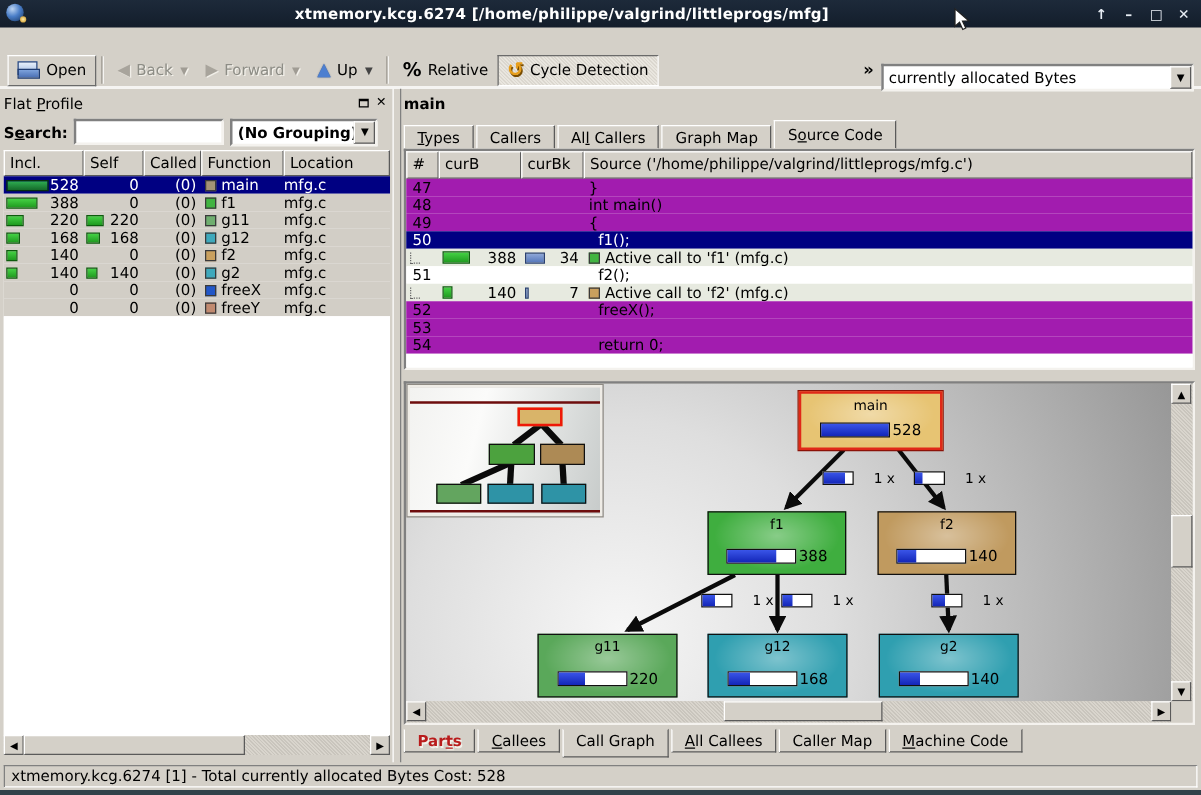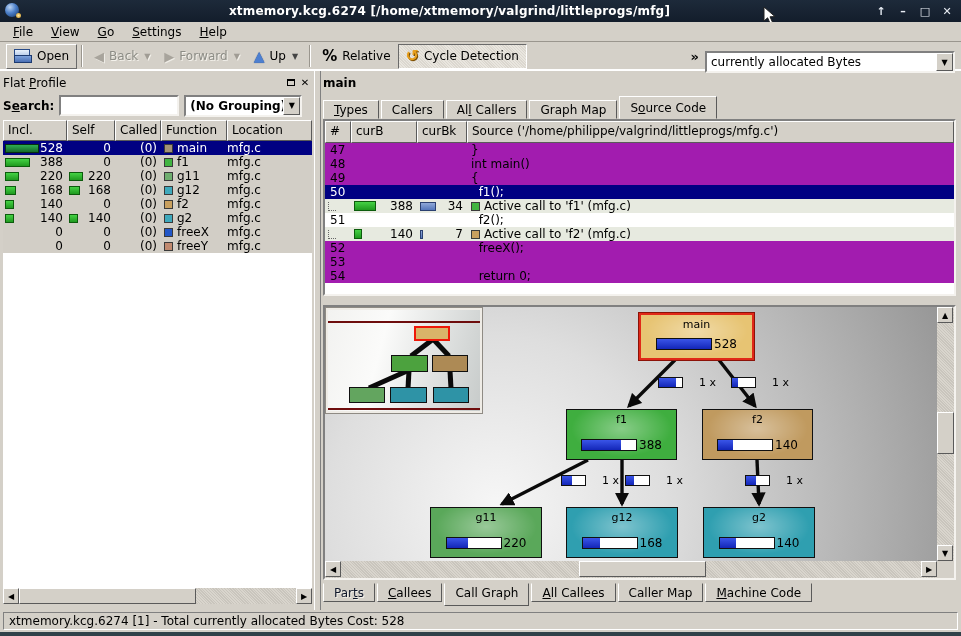--- a/index.html
+++ b/index.html
@@ -76,21 +76,21 @@
   .sbtn { width:16px; height:16px; background:#d4d0c8; border:1px solid; border-color:#fff #5a5a5a #5a5a5a #fff; display:flex; align-items:center; justify-content:center; font-size:8px; flex:none; }
   .strack { flex:1; position:relative; }
   .sthumb { position:absolute; top:0; height:16px; background:#d4d0c8; border:1px solid; border-color:#fff #5a5a5a #5a5a5a #fff; }
 
   
   #detail-title { position:absolute; left:2px; top:5px; font-weight:bold; }
   .tabbar { position:absolute; left:2px; display:flex; align-items:flex-end; height:23px; }
   #top-tabs { top:25px; }
   .tab { height:19px; padding:2px 10px 0; background:#d4d0c8; border:1px solid; border-color:#fff #5a5a5a transparent #fff; margin-right:2px; white-space:nowrap; }
   .tab.active { height:23px; padding-top:4px; font-weight:normal; border-bottom:1px solid #d4d0c8; position:relative; z-index:2; }
-  .tab.disabled { color:#0f172a; text-shadow:1px 1px 0 #f2f0ea; }
+  .tab.disabled { color:#b91c1c; text-shadow:1px 1px 0 #f2f0ea;font-weight:bold; }
   .tab u { text-decoration:underline; }
 
   #source-view { position:absolute; left:2px; top:48px; right:2px; height:177px; background:#fff; display:flex; flex-direction:column; border:2px solid; border-color:#808080 #f4f2ee #f4f2ee #808080; }
   #src-header { display:flex; height:22px; flex:none; }
   .src-c0{width:26px;} .src-c1{width:66px;} .src-c2{width:50px;} .src-c3{flex:1;}
   .src-row { display:flex; height:14px; background:#a21caf; align-items:center; flex:none; }
   .src-row.white { background:#fff; }
   .src-row.callrow { background:#e7eae0; }
   .src-row.sel { background:#000082; color:#fff; }
   .src-row .cell { display:flex; align-items:center; height:100%; overflow:hidden; }
@@ -142,47 +142,40 @@
 </head>
 <body>
 
 <div id="app">
 
   <div id="titlebar">
     <div id="app-icon">
       <div class="orb"></div>
       <div class="spark"></div>
     </div>
-    <div id="title-text">xtmemory.kcg.6274 [/home/xtmemory/valgrind/littleprogs/mfg]</div>
+    <div id="title-text">xtmemory.kcg.6274 [/home/philippe/valgrind/littleprogs/mfg]</div>
     <div class="winbtns">
       <div class="wbtn">
           <span>↑</span>
         </div>
       <div class="wbtn">
           <span>–</span>
         </div>
       <div class="wbtn">
           <span>□</span>
         </div>
       <div class="wbtn">
           <span>✕</span>
         </div>
     </div>
     <svg id="cursor" width="14" height="20" viewBox="0 0 14 20">
       <path d="M1,1 L1,15 L4.6,11.8 L7.2,17.6 L9.6,16.4 L7,10.8 L12,10.6 Z" fill="#fff" stroke="#222" stroke-width="1"></path>
     </svg>
   </div>
 
-  <div id="menubar">
-      <span class="menu-item"><u>F</u>ile</span>
-      <span class="menu-item"><u>V</u>iew</span>
-      <span class="menu-item"><u>G</u>o</span>
-      <span class="menu-item"><u>S</u>ettings</span>
-      <span class="menu-item"><u>H</u>elp</span>
-    </div>
 
   <div id="toolbar">
     <div class="tbtn raisedbtn">
       <span id="open-ico">
           <span class="back"></span>
           <span class="front"></span>
         </span>
       <span>Open</span>
     </div>
     <div class="tsep"></div>

